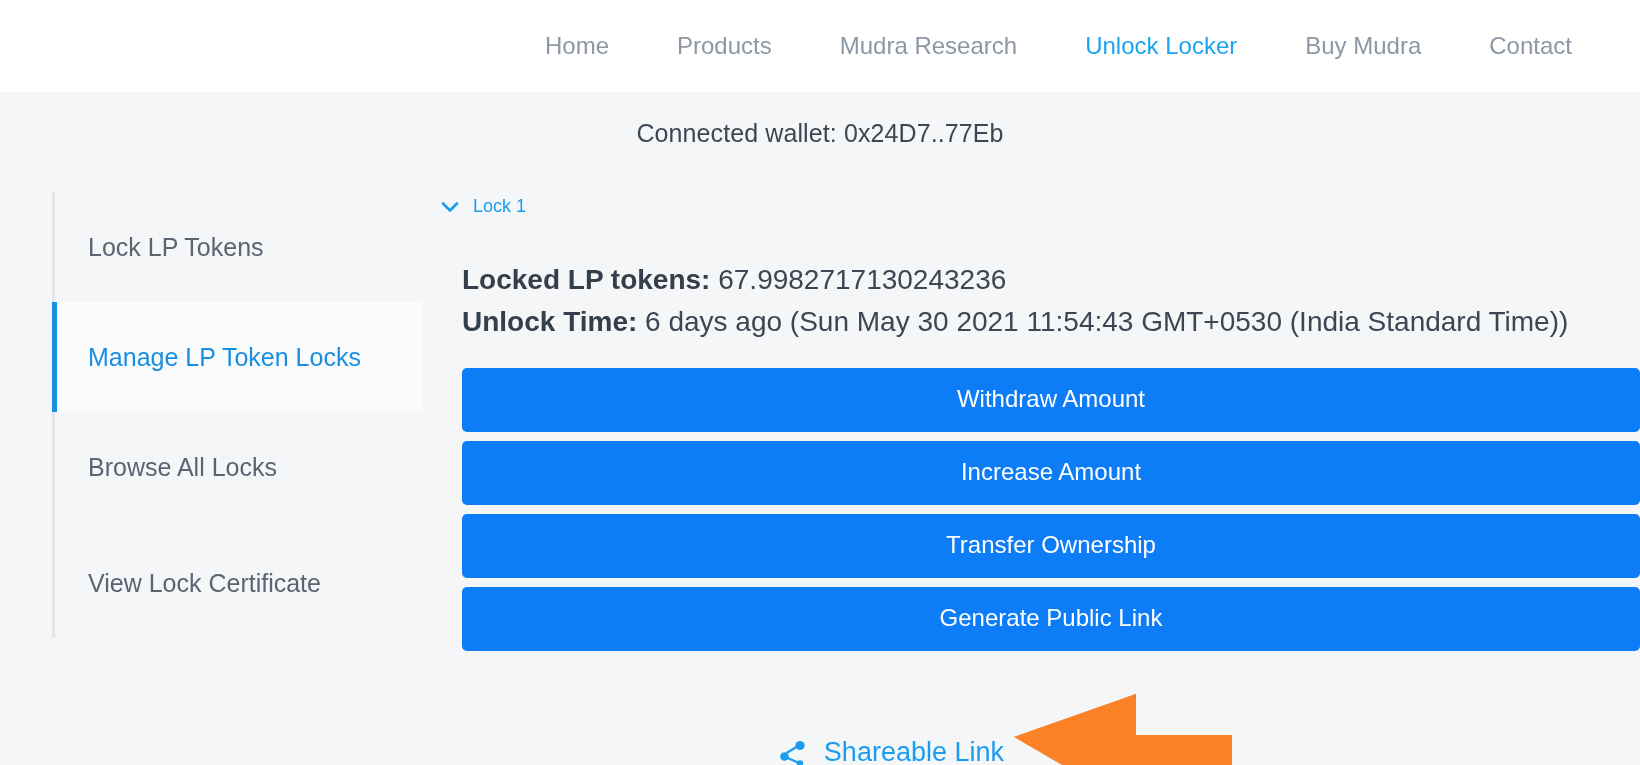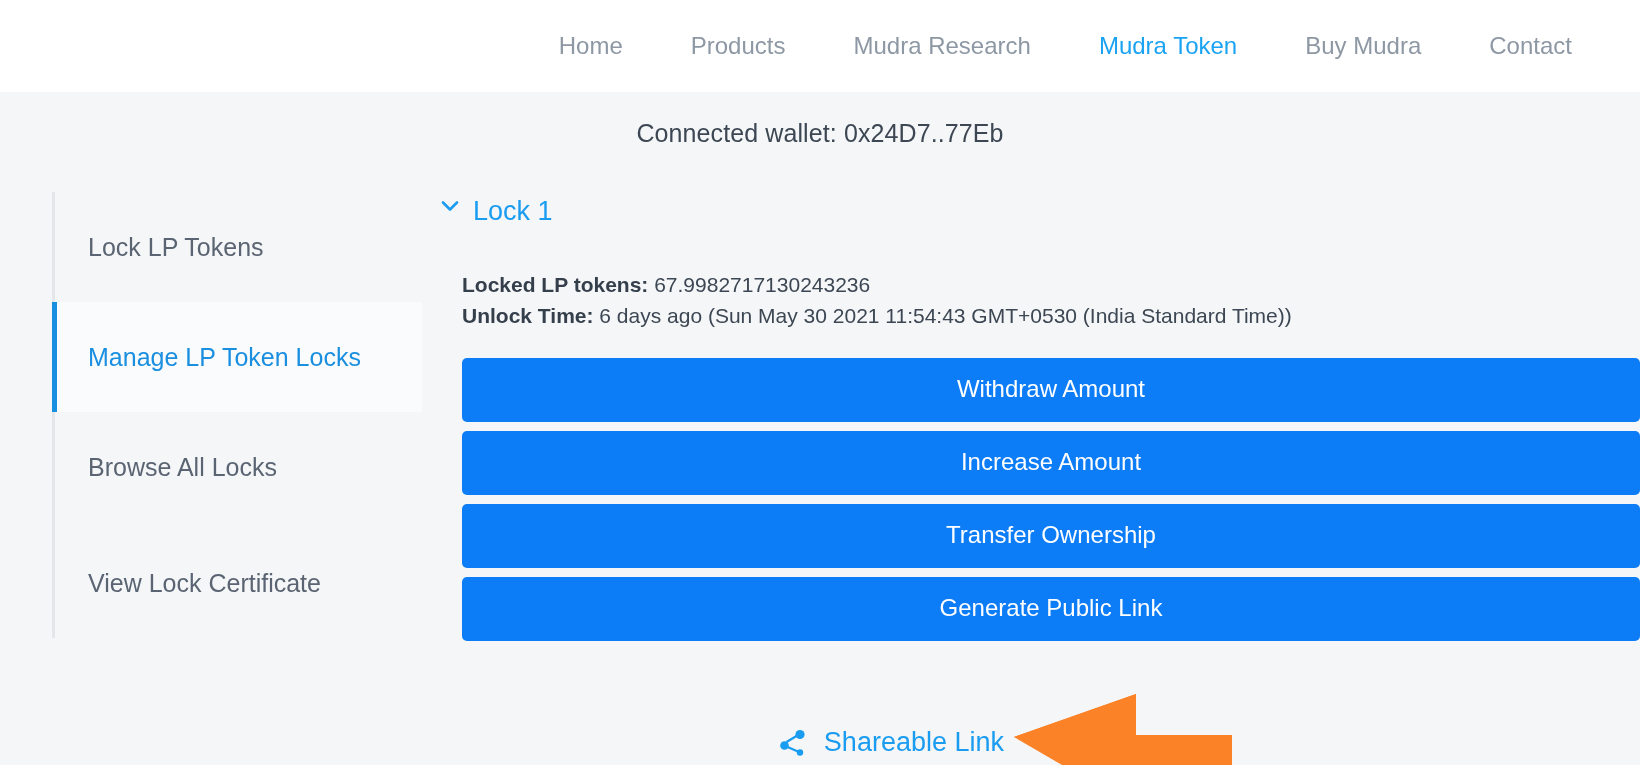--- a/index.html
+++ b/index.html
@@ -137,24 +137,24 @@
   .detail {
     flex: 1 1 auto;
     position: relative;
     margin-left: 18px;
     padding-top: 2px;
     min-width: 0;
   }
 
   .lock-toggle {
     display: flex;
-    align-items: flex-start;
+    align-items: flex-end;
     gap: 13px;
     color: #1a9cf0;
-    font-size: 27px;
+    font-size: 18px;
     cursor: pointer;
     width: max-content;
     padding: 2px 0;
   }
   .chev {
     display: inline-block;
     width: 20px;
     height: 20px;
     flex: 0 0 auto;
   }
@@ -167,21 +167,21 @@
   .lp-token-line {
     font-size: 27px;
     color: #1a9cf0;
     white-space: nowrap;
     line-height: 1.34;
   }
   .lp-token-line .sep { color: #3c4753; }
   .lp-token-line .lnk { color: #1a9cf0; text-decoration: none; cursor: pointer; }
 
   .kv {
-    font-size: 21px;
+    font-size: 28px;
     color: #3c4753;
     line-height: 1.49;
     white-space: nowrap;
   }
   .kv b { font-weight: 700; color: #343f4b; }
 
   .btn-row {
     display: flex;
     gap: 9px;
     margin-top: 26px;
@@ -235,21 +235,21 @@
 </style>
 </head>
 <body>
 
 <header class="site-header">
 
   <nav class="main-nav">
     <a class="nav-link" href="#">Home</a>
     <a class="nav-link" href="#">Products</a>
     <a class="nav-link" href="#">Mudra Research</a>
-    <a class="nav-link is-active" href="#">Mudra Token</a>
+    <a class="nav-link is-active" href="#">Unlock Locker</a>
     <a class="nav-link" href="#">Buy Mudra</a>
     <a class="nav-link" href="#">Contact</a>
   </nav>
 </header>
 
 <main class="page">
 
   <div class="wallet-line">Connected wallet: 0x24D7..77Eb</div>
 
   <div class="content-area">

